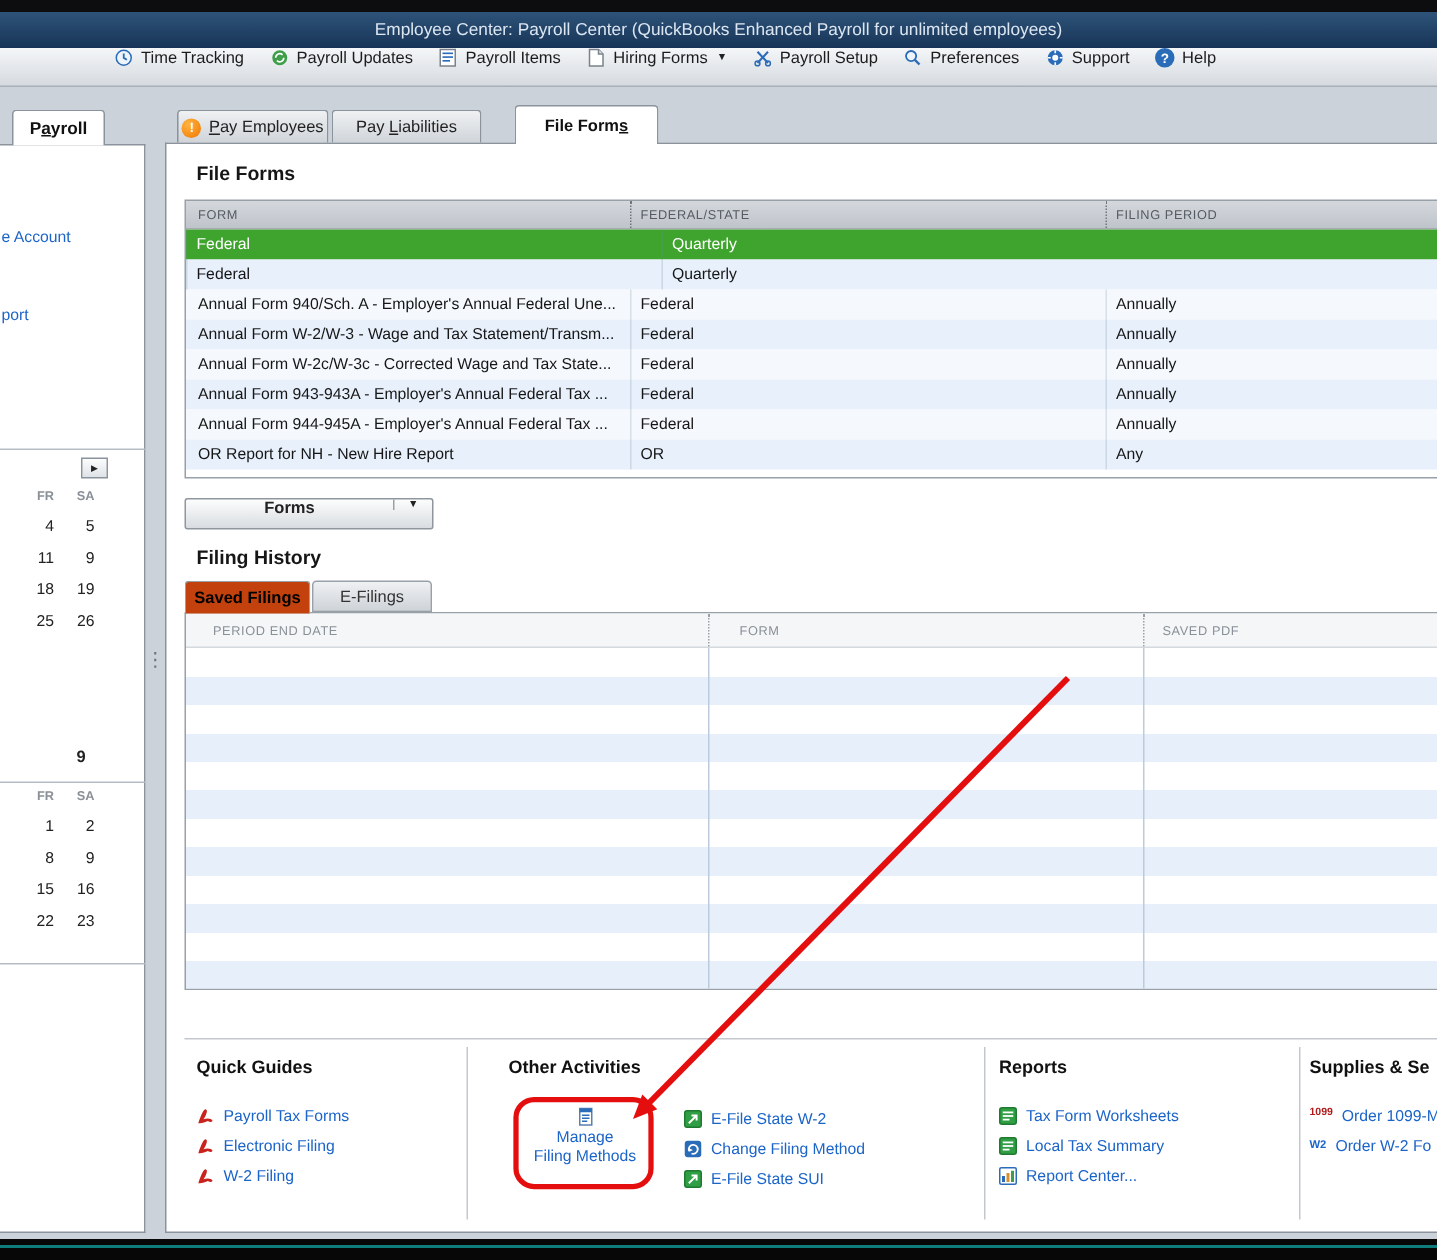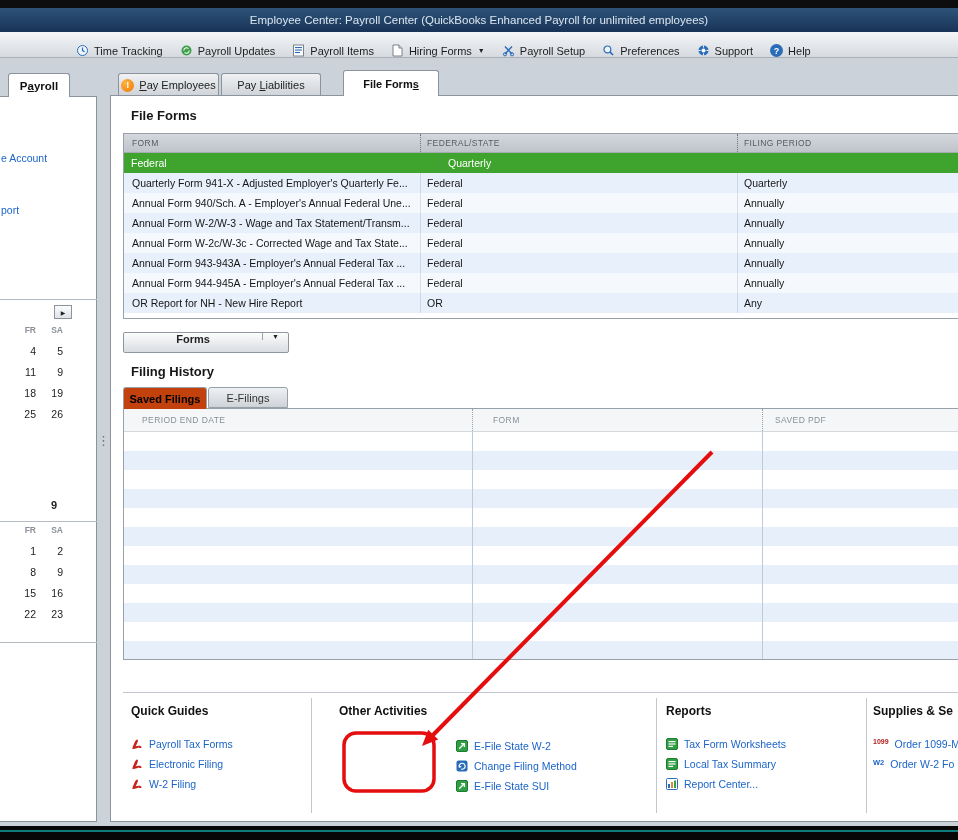--- a/index.html
+++ b/index.html
@@ -1,20 +1,20 @@
 <!DOCTYPE html>
 <html><head>
 <meta charset="utf-8">
 <style>
   *{margin:0;padding:0;box-sizing:border-box}
   html,body{width:958px;height:840px}
   body{position:relative;overflow:hidden;background:#ccd2d9;font-family:"Liberation Sans","DejaVu Sans",sans-serif;-webkit-font-smoothing:antialiased}
   .top-strip{position:absolute;left:0;top:0;width:958px;height:8px;background:#0d0d0f}
   .titlebar{position:absolute;left:0;top:8px;width:958px;height:24px;background:linear-gradient(#2e5379,#173457);color:#dce6f1;font-size:11.5px;display:flex;align-items:center;justify-content:center}
-  .toolbar{position:absolute;left:0;top:32px;width:958px;height:26px;background:linear-gradient(#f4f6f8,#d6dadf);border-bottom:1px solid #a9b0b8;display:flex;align-items:flex-end;padding-left:76px;gap:17px}
+  .toolbar{position:absolute;left:0;top:32px;width:958px;height:26px;background:linear-gradient(#f4f6f8,#d6dadf);border-bottom:1px solid #a9b0b8;display:flex;align-items:flex-start;padding-left:76px;gap:17px}
   .tb-item{display:flex;align-items:center;gap:5px;font-size:11px;color:#1c1c1c;cursor:default;white-space:nowrap}
   .tbi{width:13px;height:13px;flex:none}
   .dd-arrow{font-size:7px;color:#222;margin-left:1px}
   .help-badge,.warn{width:13px;height:13px;border-radius:50%;color:#fff;font-size:9px;font-weight:bold;display:flex;align-items:center;justify-content:center;flex:none}
   .help-badge{background:#2b6cb8}
   .warn{background:radial-gradient(circle at 35% 30%,#ffb340,#f07800)}
   .workspace{position:absolute;left:0;top:58px;width:958px;height:768px;background:#ccd2d9}
   
   .sb-tab{position:absolute;left:8px;top:73px;width:62px;height:24px;background:#fff;border:1px solid #8b939c;border-bottom:none;border-radius:3px 3px 0 0;display:flex;align-items:center;justify-content:center;font-size:11.5px;font-weight:bold;color:#111;z-index:3}
   .sb-panel{position:absolute;left:-1px;top:96px;width:98px;height:726px;background:#fff;border:1px solid #8b939c;border-left:none;z-index:2}
@@ -248,21 +248,20 @@
     <div class="ft-head">
       <div class="fc1">FORM</div>
       <div class="fc2">FEDERAL/STATE</div>
       <div class="fc3">FILING PERIOD</div>
     </div>
     <div class="ft-row sel">
         <div class="fc2">Federal</div>
         <div class="fc3">Quarterly</div>
     </div>
     <div class="ft-row sa">
-      <div class="fc1">Quarterly Form 941-X - Adjusted Employer's Quarterly Fe...</div>
         <div class="fc2">Federal</div>
         <div class="fc3">Quarterly</div>
     </div>
     <div class="ft-row sb">
       <div class="fc1">Annual Form 940/Sch. A - Employer's Annual Federal Une...</div>
         <div class="fc2">Federal</div>
         <div class="fc3">Annually</div>
     </div>
     <div class="ft-row sa">
       <div class="fc1">Annual Form W-2/W-3 - Wage and Tax Statement/Transm...</div>
@@ -335,20 +334,31 @@
     <div class="blink">
       <svg class="icon12" viewBox="0 0 12 12">
           <path d="M1.2 10.8 C3 5.5 4.8 1.2 6.3 1.6 C7.8 2 6.4 5.8 4.6 8.2 C7 7.2 10.2 7.6 10.6 9 C10.9 10 9.2 10.4 7.6 9.4 C5.8 10.2 3.2 11.2 1.2 10.8 Z" fill="#c8231d"></path>
         </svg>
       <span class="link-text">W-2 Filing</span>
     </div>
   </div>
 
   <div class="bcol col-oa">
     <div class="bcol-title">Other Activities</div>
+    <div class="manage">
+      <svg class="icon13" viewBox="0 0 13 13">
+          <rect x="2.5" y="1" width="8" height="11" fill="#fff" stroke="#5b7fae"></rect>
+          <rect x="2.5" y="1" width="8" height="2.5" fill="#2b6cb8"></rect>
+          <rect x="4" y="5" width="5" height="1" fill="#2b6cb8"></rect>
+          <rect x="4" y="7" width="5" height="1" fill="#2b6cb8"></rect>
+          <rect x="4" y="9" width="3.5" height="1" fill="#2b6cb8"></rect>
+        </svg>
+      <span>Manage</span>
+      <span>Filing Methods</span>
+    </div>
     <div class="oa-list">
       <div class="blink">
         <svg class="icon12" viewBox="0 0 12 12">
             <rect x=".5" y=".5" width="11" height="11" rx="1.5" fill="#2f9e44" stroke="#1e7a30"></rect>
             <path d="M3.2 8.8 L8.2 3.8 M5 3.6 h3.4 v3.4" stroke="#fff" stroke-width="1.3" fill="none"></path>
           </svg>
         <span class="link-text">E-File State W-2</span>
       </div>
       <div class="blink">
         <svg class="icon12" viewBox="0 0 12 12">

